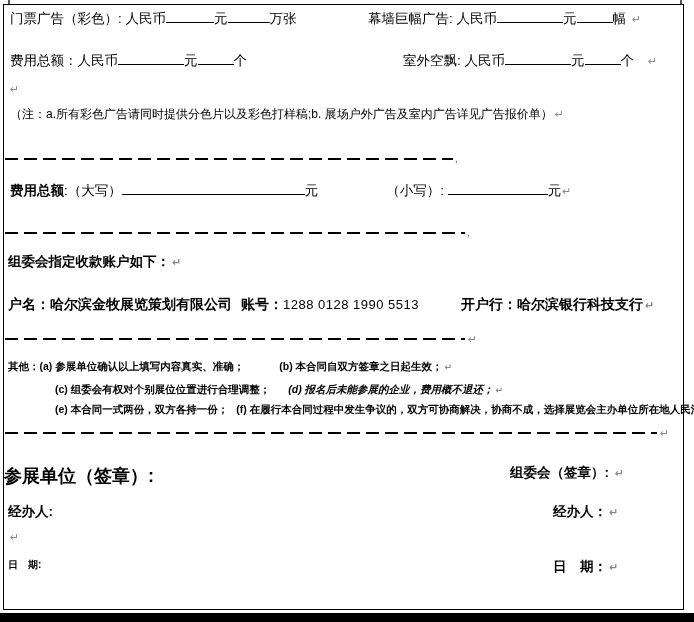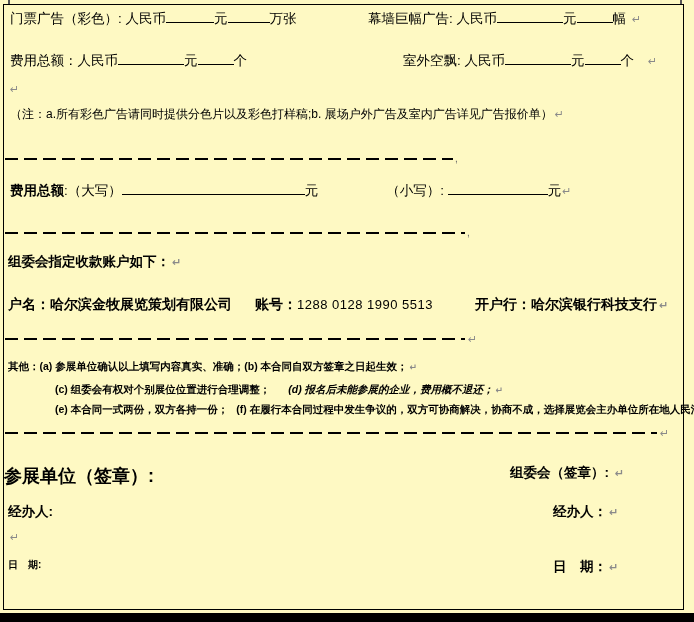--- a/index.html
+++ b/index.html
@@ -1,35 +1,35 @@
 <!DOCTYPE html>
 <html><head>
 <meta charset="utf-8">
 <style>
   html,body{margin:0;padding:0;background:#e8e8e8;}
   .page{
-    position:relative;width:694px;height:622px;background:#fef9c3;
+    position:relative;width:694px;height:622px;background:#ffffff;
     font-family:"Liberation Sans","DejaVu Sans",sans-serif;color:#000;
     overflow:hidden;margin:0 auto;
   }
   .frame{position:absolute;left:3px;top:4px;width:681px;height:606px;border:1px solid #000;box-sizing:border-box;}
   .bottom-bar{position:absolute;left:0;bottom:0;width:694px;height:9px;background:#000;}
   .corner-tick{position:absolute;width:2px;height:5px;background:#555;top:0;}
   .row{position:absolute;white-space:nowrap;font-size:13.5px;line-height:17px;}
   .b{font-weight:bold;}
   .small-note{font-size:12px;}
   .others-row{font-size:10.5px;font-weight:bold;line-height:14px;}
   .bl{display:inline-block;height:5px;border-bottom:1px solid #000;}
   .pm{color:#8a8a8a;font-size:11px;margin-left:6px;}
   .pm-left{margin-left:0;}
   .sep{position:absolute;display:flex;align-items:center;height:8px;}
   .dash{height:2px;background:repeating-linear-gradient(90deg,#000 0 13px,transparent 13px 19px);}
   .sep-tail{color:#666;font-size:10px;margin-left:2px;position:relative;top:-1px;}
   .num{font-weight:normal;font-size:13px;letter-spacing:0.5px;}
-  .gap-sm{margin-left:23px;text-align:right;}
+  .gap-sm{margin-left:9px;text-align:right;}
   .gap-md{margin-left:42px;text-align:right;}
   .abs{position:absolute;white-space:nowrap;}
 </style>
 </head>
 <body>
 
 <div class="page">
   <div class="corner-tick" style="left:8px;"></div>
   <div class="corner-tick" style="left:680px;"></div>
   <div class="frame"></div>
@@ -77,21 +77,21 @@
   <div class="row b" style="top:296px;left:8px;font-size:14px;">
     <span>户名：</span><span>哈尔滨金牧展览策划有限公司</span><span class="gap-sm">账号：</span><span class="num">1288 0128 1990 5513</span><span class="gap-md">开户行：</span><span>哈尔滨银行科技支行</span><span class="pm" style="margin-left:2px;">↵</span>
   </div>
 
   <div class="sep" style="top:335px;left:5px;">
     <div class="dash" style="width:460px;"></div>
     <span class="pm" style="margin-left:3px;">↵</span>
   </div>
 
   <div class="row others-row" style="top:359px;left:8px;">
-    <span>其他：</span><span>(a) 参展单位确认以上填写内容真实、准确；</span><span style="">(b) 本合同自双方签章之日起生效；</span><span class="pm" style="margin-left:2px;font-size:9px;">↵</span>
+    <span>其他：</span><span>(a) 参展单位确认以上填写内容真实、准确；</span><span style="margin-left:35px;">(b) 本合同自双方签章之日起生效；</span><span class="pm" style="margin-left:2px;font-size:9px;">↵</span>
   </div>
   <div class="row others-row" style="top:382px;left:55px;">
     <span>(c) 组委会有权对个别展位位置进行合理调整；</span><span style="margin-left:18px;font-style:italic;">(d) 报名后未能参展的企业，费用概不退还；</span><span class="pm" style="margin-left:2px;font-size:9px;">↵</span>
   </div>
   <div class="row others-row" style="top:402px;left:55px;">
     <span>(e) 本合同一式两份，双方各持一份；</span><span style="margin-left:8px;">(f) 在履行本合同过程中发生争议的，双方可协商解决，协商不成，选择展览会主办单位所在地人民法院解决。</span>
   </div>
 
   <div class="sep" style="top:429px;left:5px;">
     <div class="dash" style="width:652px;"></div>

